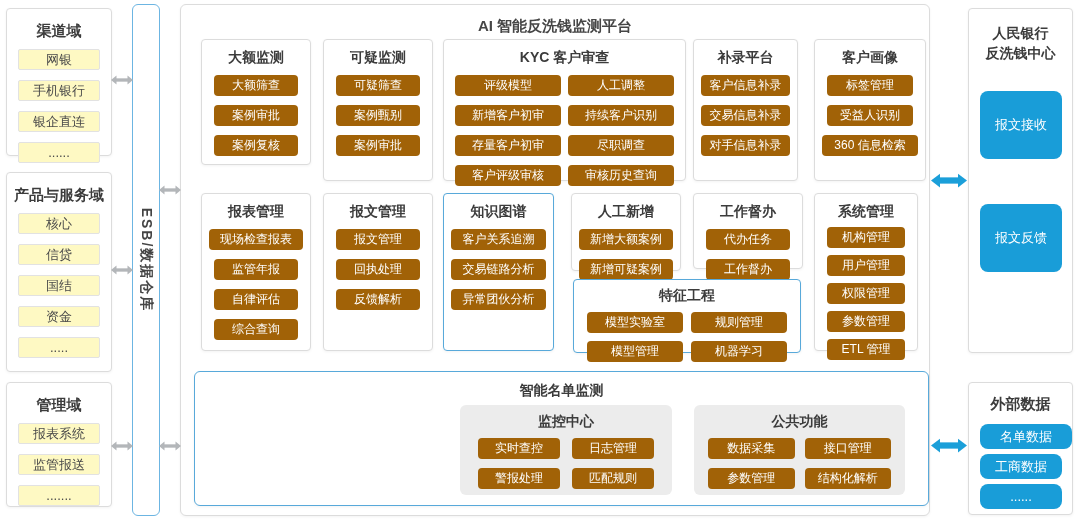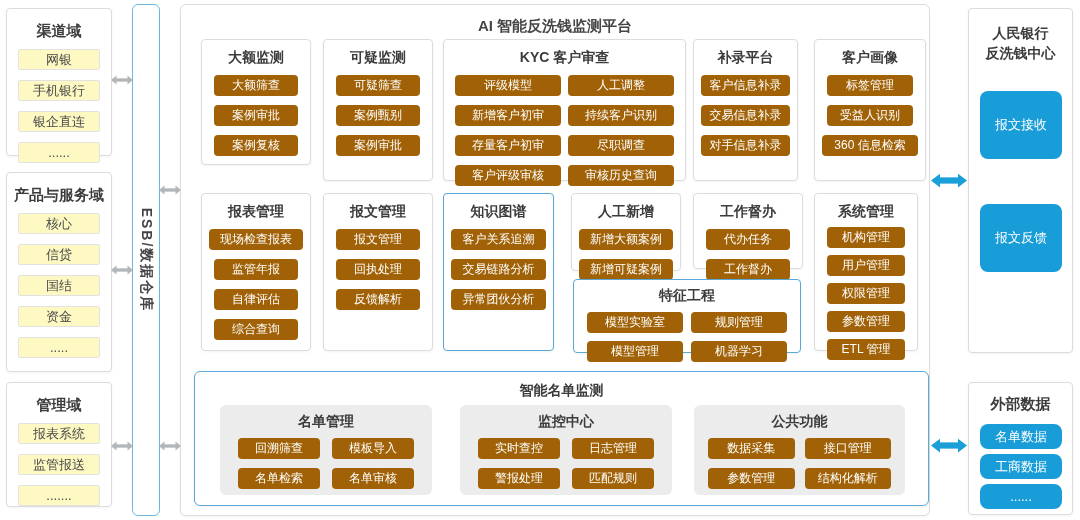--- a/index.html
+++ b/index.html
@@ -160,29 +160,20 @@
         <div class="chip">模型实验室</div>
         <div class="chip">规则管理</div>
         <div class="chip">模型管理</div>
         <div class="chip">机器学习</div>
       </div>
     </div>
 
     <div class="panel blue" style="left:13px;top:366px;width:735px;height:135px;border-radius:6px;">
       <div class="ptitle" style="margin-top:10px;">智能名单监测</div>
 
-      <div class="graybox" style="left:25px;top:33px;width:212px;height:90px;">
-        <div class="ptitle">名单管理</div>
-        <div class="grid2" style="padding:0 18px;gap:9px 12px;">
-          <div class="chip">回溯筛查</div>
-          <div class="chip">模板导入</div>
-          <div class="chip">名单检索</div>
-          <div class="chip">名单审核</div>
-        </div>
-      </div>
 
       <div class="graybox" style="left:265px;top:33px;width:212px;height:90px;">
         <div class="ptitle">监控中心</div>
         <div class="grid2" style="padding:0 18px;gap:9px 12px;">
           <div class="chip">实时查控</div>
           <div class="chip">日志管理</div>
           <div class="chip">警报处理</div>
           <div class="chip">匹配规则</div>
         </div>
       </div>
@@ -203,21 +194,21 @@
     <div class="pboc-title">
       <div>人民银行</div>
       <div>反洗钱中心</div>
     </div>
     <div class="cyan" style="left:11px;top:82px;width:82px;height:68px;">报文接收</div>
     <div class="cyan" style="left:11px;top:195px;width:82px;height:68px;">报文反馈</div>
   </div>
 
   <div class="panel" style="left:968px;top:382px;width:105px;height:133px;">
     <div class="ptitle big" style="margin-top:12px;">外部数据</div>
-    <div class="cyan" style="left:11px;top:41px;width:82px;height:25px;">名单数据</div>
+    <div class="cyan" style="left:11px;top:41px;width:92px;height:25px;">名单数据</div>
     <div class="cyan" style="left:11px;top:71px;width:82px;height:25px;">工商数据</div>
     <div class="cyan" style="left:11px;top:101px;width:82px;height:25px;">......</div>
   </div>
 
   <div class="arrow gray" style="left:111px;top:75px;width:22px;height:10px;">
     <svg viewBox="0 0 40 12" preserveAspectRatio="none">
         <polygon points="0,6 10,0.5 10,11.5"></polygon>
         <rect x="9" y="4" width="22" height="4"></rect>
         <polygon points="40,6 30,0.5 30,11.5"></polygon>
       </svg>

